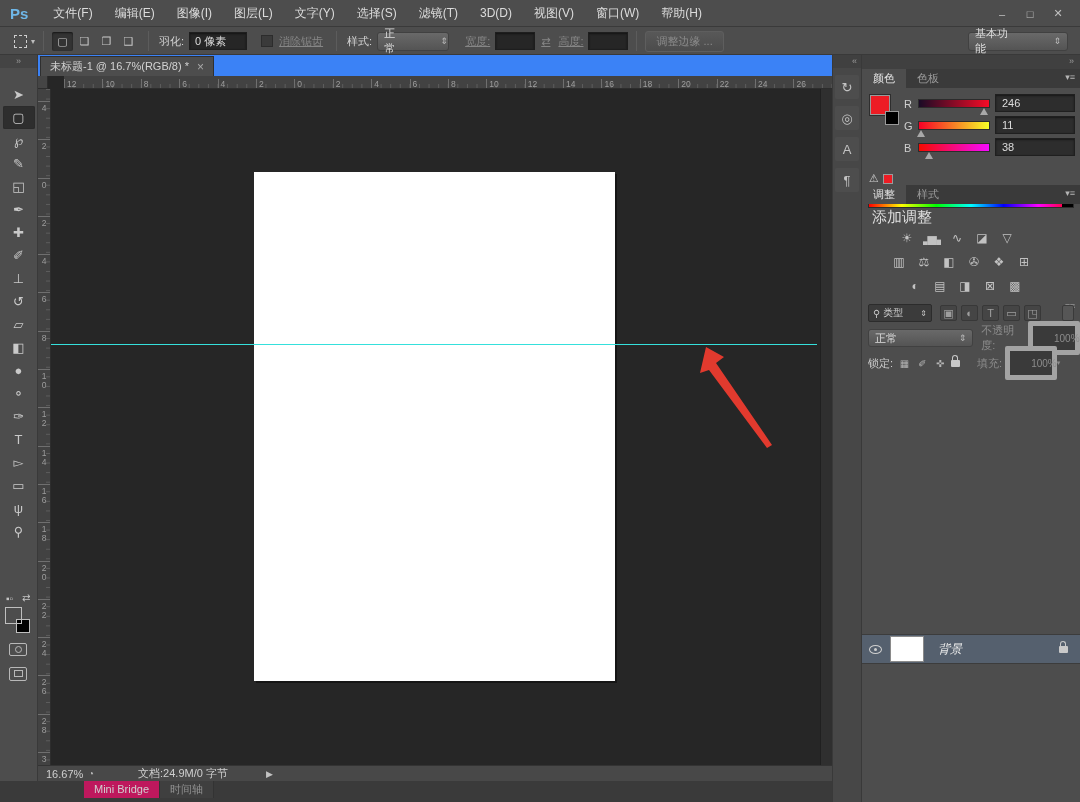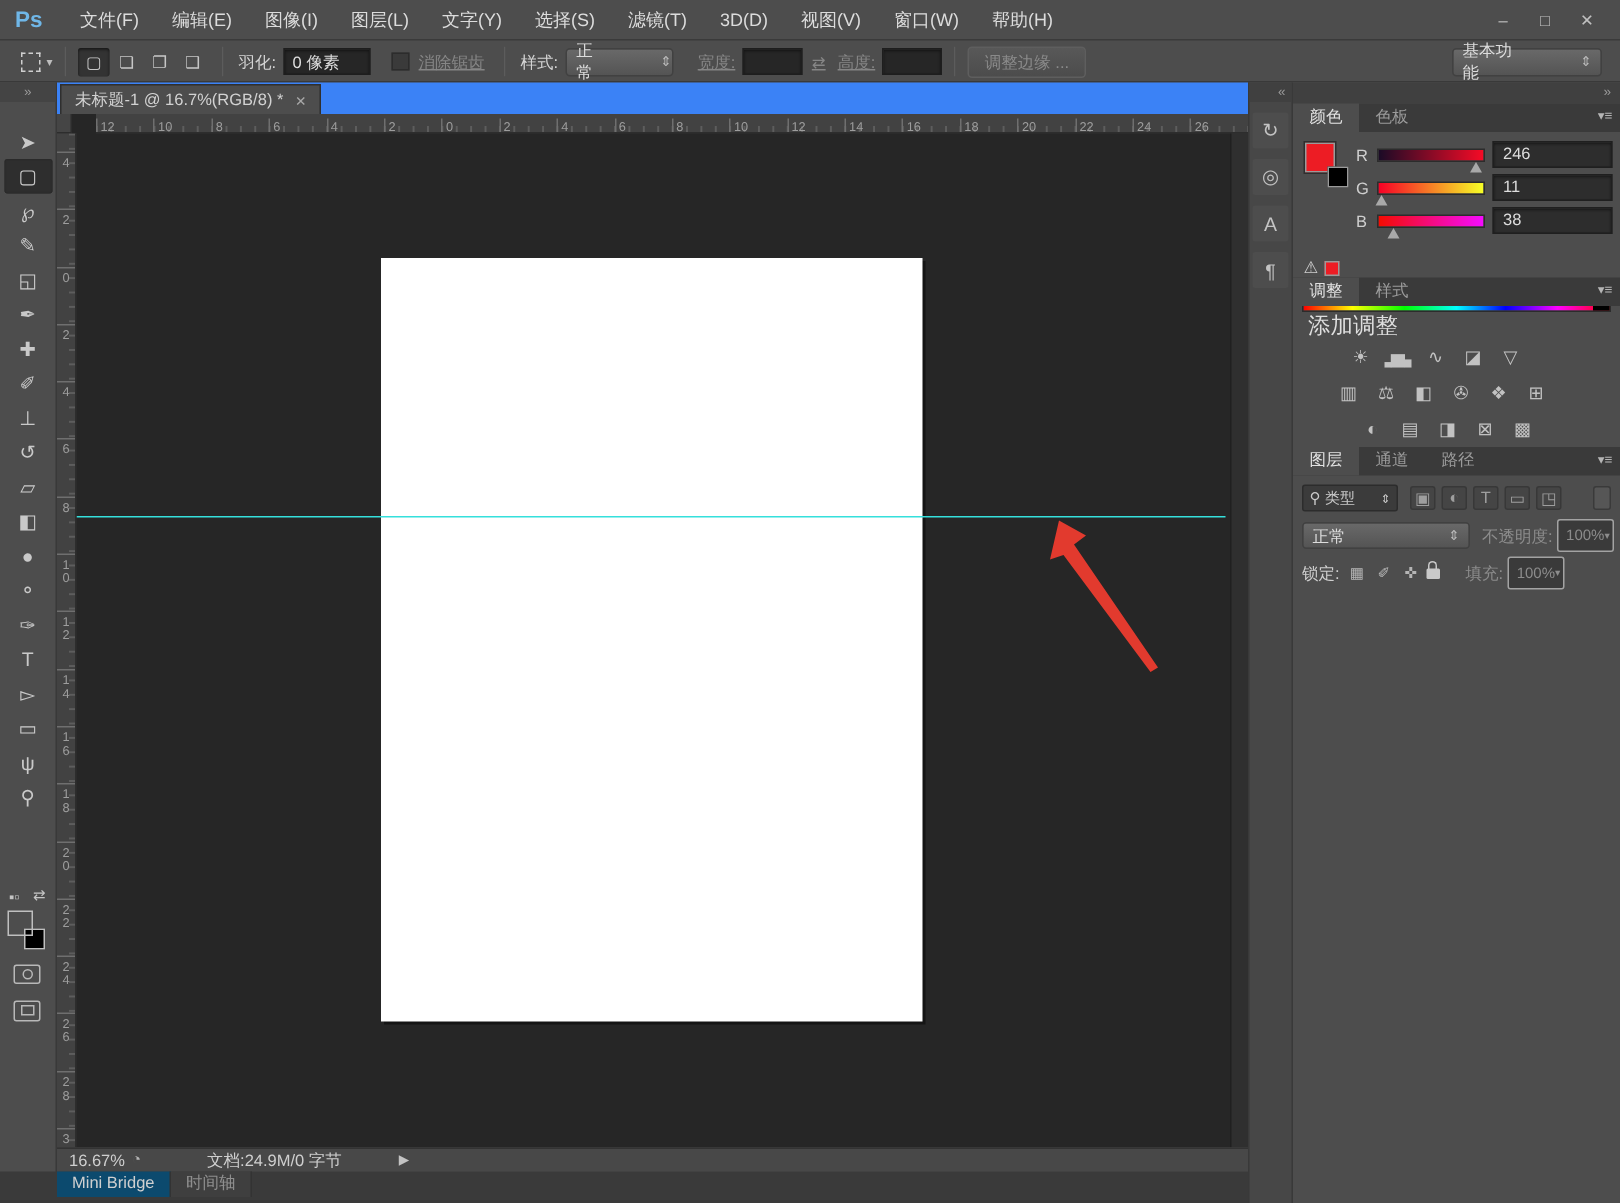--- a/index.html
+++ b/index.html
@@ -64,21 +64,21 @@
   
   #statusbar { left:38px; top:765px; width:794px; height:16px; background:#484848; border-top:1px solid #333; display:flex; align-items:center; font-size:11px; color:#cfcfcf; }
   #status-zoom { margin-left:8px; width:42px; }
   #status-icon { color:#b5b5b5; font-size:10px; margin-right:30px; }
   #status-doc { margin-left:14px; }
   #status-arrow { margin-left:38px; font-size:9px; color:#c3c3c3; }
 
   
   #bottombar { left:0; top:781px; width:832px; height:21px; background:#3a3a3a; display:flex; align-items:flex-start; padding-left:38px; }
   .btab { height:17px; padding:0 10px; font-size:11px; line-height:17px; color:#8f8f8f; background:#3f3f3f; border-right:1px solid #333; }
-  .btab.selected { background:#0c4a6e; color:#d0d0d0; }
+  .btab.selected { background:#be185d; color:#d0d0d0;margin-left:46px; }
 
   
   #dock { left:832px; top:55px; width:30px; height:747px; background:#474747; border-left:1px solid #393939; border-right:1px solid #393939; }
   #dock-header { height:13px; background:#404040; color:#9a9a9a; font-size:9px; text-align:right; padding-right:4px; line-height:12px; }
   .dock-btn { width:24px; height:24px; margin:7px auto 0; display:flex; align-items:center; justify-content:center; color:#c3c3c3; font-size:13px; background:#4d4d4d; border-radius:2px; }
 
   
   #panels { left:862px; top:55px; width:218px; height:747px; background:#4d4d4d; }
   .panel-mini-header { height:14px; background:#404040; color:#9a9a9a; font-size:9px; text-align:right; padding-right:6px; line-height:13px; }
   .ptab-row { display:flex; background:#3a3a3a; height:19px; align-items:flex-end; position:relative; }
@@ -106,21 +106,21 @@
   .adj-row { position:absolute; left:36px; width:160px; display:flex; gap:7px; justify-content:flex-start; }
   .adj-icon { width:18px; height:16px; display:flex; align-items:center; justify-content:center; color:#c2c2c2; font-size:12px; white-space:nowrap; overflow:hidden; }
 
   
   .lrow { position:absolute; left:0; width:218px; display:flex; align-items:center; }
   .flt-dd { margin-left:6px; width:64px; height:18px; background:#3b3b3b; border:1px solid #2c2c2c; border-radius:2px; display:flex; align-items:center; padding:0 4px; font-size:10px; color:#c9c9c9; }
   .flt-icons { display:flex; gap:4px; margin-left:8px; }
   .flt-icon { width:17px; height:16px; display:flex; align-items:center; justify-content:center; color:#9e9e9e; font-size:11px; background:#454545; border:1px solid #383838; border-radius:2px; }
   .flt-toggle { margin-left:auto; margin-right:6px; width:12px; height:16px; background:#565656; border:1px solid #3a3a3a; border-radius:2px; }
   .small-dis { font-size:11px; color:#8c8c8c; }
-  .val-box { height:22px; background:#3a3a3a; border:1px solid #a3a3a3; color:#8c8c8c; font-size:10px; display:flex; align-items:center; padding:0 5px; border-radius:2px; }
+  .val-box { height:34px; background:#3a3a3a; border:5px solid #a3a3a3; color:#8c8c8c; font-size:10px; display:flex; align-items:center; padding:0 21px; border-radius:2px; }
   .lock-icon-btn { width:15px; height:15px; display:flex; align-items:center; justify-content:center; color:#b5b5b5; font-size:10px; }
   .eye { width:13px; height:9px; border:1px solid #cfcfcf; border-radius:50%; position:relative; }
   .eye::after { content:""; position:absolute; left:4px; top:2px; width:3px; height:3px; border-radius:50%; background:#cfcfcf; }
   .padlock { position:relative; width:9px; height:7px; background:#c9c9c9; border-radius:1px; }
   .padlock::before { content:""; position:absolute; top:-5px; left:1px; width:4px; height:5px; border:1.5px solid #c9c9c9; border-bottom:none; border-radius:3px 3px 0 0; }
   #layer-row { top:336px; height:30px; background:#55606e; border-top:1px solid #3c3c3c; border-bottom:1px solid #3c3c3c; }
   #layer-thumb { width:34px; height:26px; background:#fff; border:1px solid #8a8a8a; margin-left:8px; }
   #layer-name { margin-left:14px; font-style:italic; font-size:12px; color:#ececec; }
 </style>
 </head>
@@ -400,25 +400,20 @@
           <span class="adj-icon">◐</span>
             <span class="adj-icon">▤</span>
             <span class="adj-icon">◨</span>
             <span class="adj-icon">⊠</span>
             <span class="adj-icon">▩</span>
         </div>
       </div>
     </div>
 
     <div style="position:absolute;left:0;top:243px;width:218px;height:504px;">
-      <div class="ptab-row">
-        <span class="ptab selected">图层</span>
-          <span class="ptab">通道</span>
-          <span class="ptab">路径</span>
-      </div>
       <span class="pmenu" style="top:3px;">▾≡</span>
       <div style="position:relative;height:485px;">
         <div class="lrow" style="top:4px;height:22px;">
           <span class="flt-dd">
             <span style="margin-right:3px;">⚲</span>
             <span>类型</span>
             <span style="margin-left:auto;font-size:8px;">⇕</span>
           </span>
           <span class="flt-icons">
             <span class="flt-icon">▣</span>
@@ -449,18 +444,24 @@
           </span>
           <span class="lock-icon-btn">
               <span class="padlock"></span>
             </span>
           <span class="small-dis" style="margin-left:14px;">填充:</span>
           <span class="val-box" style="width:38px;margin-left:3px;">
               <span>100%</span>
               <span style="margin-left:auto;font-size:7px;">▾</span>
             </span>
         </div>
+        <div class="lrow" id="layer-row">
+          <span style="margin-left:7px;" class="eye"></span>
+          <span id="layer-thumb"></span>
+          <span id="layer-name">背景</span>
+          <span style="margin-left:auto;margin-right:12px;" class="padlock"></span>
+        </div>
 
       </div>
     </div>
   </div>
 
 </div>
 
 </body></html>

